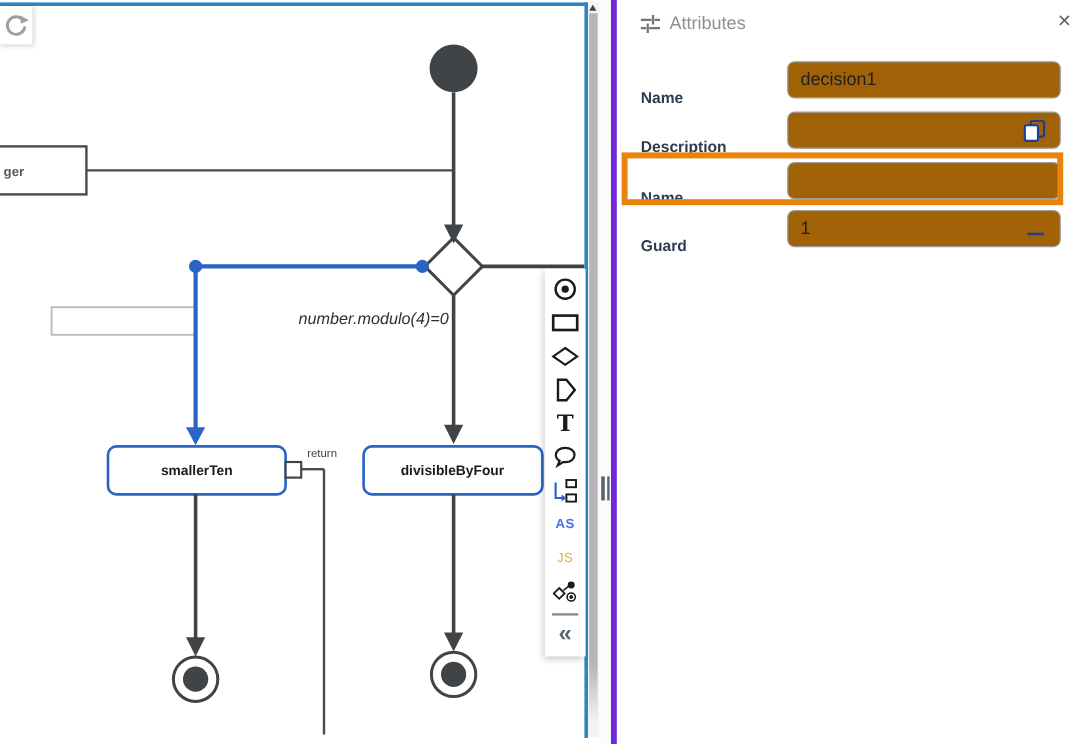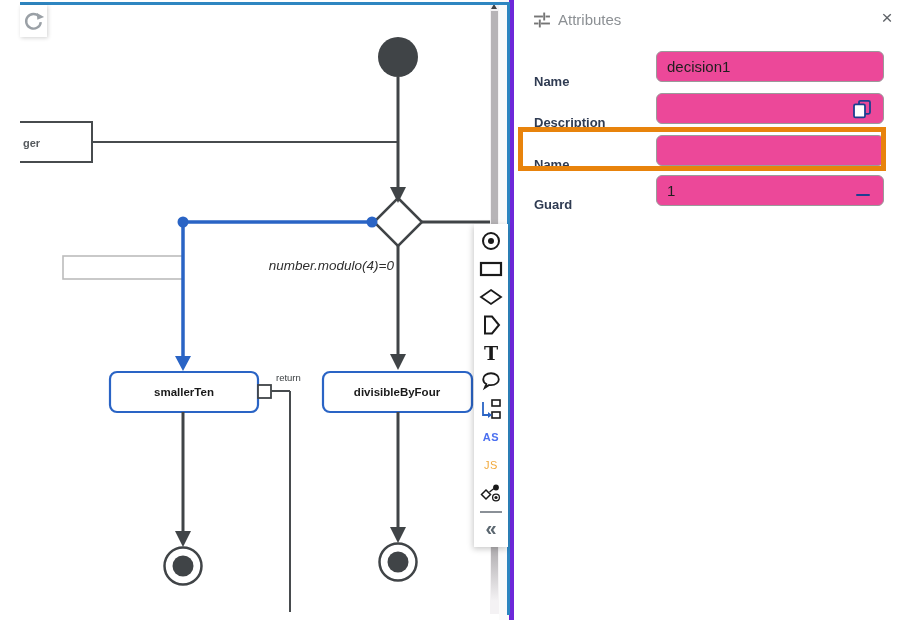--- a/index.html
+++ b/index.html
@@ -1,20 +1,20 @@
 <!DOCTYPE html>
 <html><head>
 <meta charset="utf-8">
 <style>
   html,body{margin:0;padding:0;width:908px;height:620px;overflow:hidden;background:#fff;
             font-family:"Liberation Sans",sans-serif;}
   .app{position:relative;width:908px;height:620px;}
 
   
-  .canvas{position:absolute;left:0;top:0;width:490px;height:476px;background:#fff;margin-left:20px;}
+  .canvas{position:absolute;left:0;top:0;width:490px;height:476px;background:#fff;}
   .canvas-border{position:absolute;left:0;top:2px;width:487px;height:610px;
                  border-top:3px solid #2E86C1;border-right:3px solid #2E86C1;
                  pointer-events:none;z-index:6;}
   .diagram-svg{position:absolute;left:0;top:0;z-index:1;}
 
   .redo-btn{position:absolute;left:0;top:5px;width:27px;height:32px;background:#fff;
             box-shadow:1px 1px 4px rgba(0,0,0,.18);z-index:8;display:flex;
             align-items:center;justify-content:center;cursor:pointer;}
 
   
@@ -40,21 +40,21 @@
 
   
   .panel{position:absolute;left:509px;top:0;width:399px;height:620px;background:#fff;
          border-left:5px solid #6d28d9;z-index:3;}
   .panel-header-icon{position:absolute;left:19px;top:11px;}
   .panel-title{position:absolute;left:44px;top:11px;font-size:15px;color:#8c9094;}
   .panel-close{position:absolute;left:361px;top:6px;width:24px;height:24px;font-size:19px;
                color:#5f6368;display:flex;align-items:center;justify-content:center;cursor:pointer;}
   .fld-label{position:absolute;left:20px;font-size:13px;font-weight:bold;color:#2f3b52;margin-top:14px;}
   .fld-input{position:absolute;left:142px;width:228px;height:31px;box-sizing:border-box;
-             border:1px solid #9a9a9a;border-radius:6px;background:#ec4899;
+             border:1px solid #9a9a9a;border-radius:6px;background:#a16207;
              font-family:"Liberation Sans",sans-serif;font-size:15px;color:#1f1f1f;
              padding:0 10px;outline:none;}
   .fld-input.with-action{padding-right:34px;}
   .copy-btn{position:absolute;left:337px;top:99px;width:22px;height:22px;border:none;background:none;
             padding:0;cursor:pointer;z-index:2;}
   .minus-btn{position:absolute;left:339px;top:182px;width:20px;height:18px;border:none;background:none;
              padding:0;cursor:pointer;z-index:2;}
   .minus-btn i{display:block;width:14px;height:2.6px;background:#1d3f91;border-radius:2px;margin:8px auto 0;}
   .guard-highlight{position:absolute;left:4px;top:127px;width:368px;height:44px;box-sizing:border-box;
                    border:5px solid #E8830C;pointer-events:none;z-index:5;}

